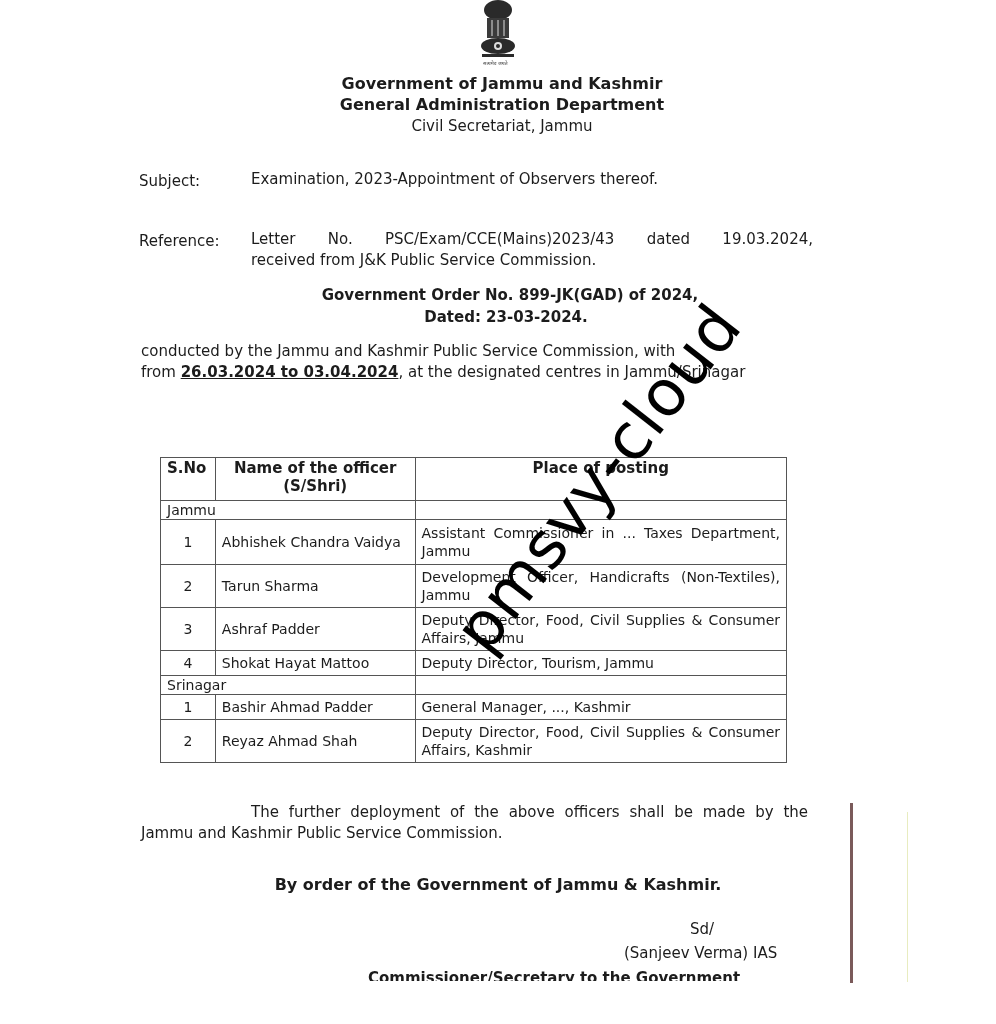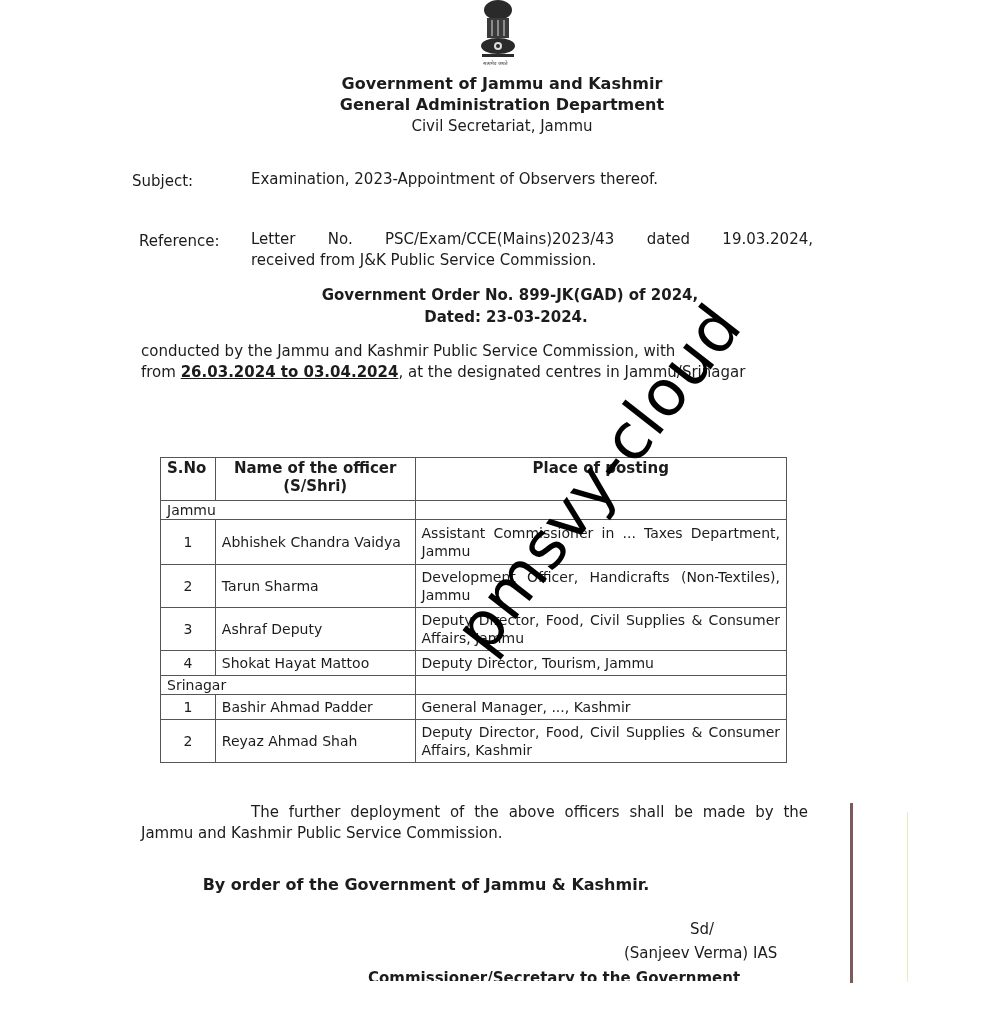--- a/index.html
+++ b/index.html
@@ -16,21 +16,21 @@
     position: absolute; left: 483px; top: 60px; font-size: 5px; color: #333;
   }
   .hdr { position: absolute; left: 0; width: 996px; text-align: center; }
   .hdr1 { top: 74px; font-size: 16px; font-weight: bold; left: 4px; }
   .hdr2 { top: 95px; font-size: 16px; font-weight: bold; left: 4px; }
   .hdr3 { top: 117px; font-size: 15px; left: 4px; }
 
   .label { position: absolute; font-size: 15px; }
   .para { position: absolute; font-size: 15px; line-height: 21px; text-align: justify; text-align-last: left; }
   .just-line { display: block; text-align: justify; text-align-last: justify; }
-  .subject-label { left: 132px; top: 172px; }
+  .subject-label { left: 139px; top: 172px; }
   .subject-text { left: 251px; top: 169px; width: 562px; }
   .ref-label { left: 139px; top: 232px; }
   .ref-text { left: 251px; top: 229px; width: 562px; }
 
   .order-title { position: absolute; left: 0; width: 996px; text-align: center; font-weight: bold; font-size: 15px; }
   .ot1 { top: 286px; left: 12px; }
   .ot2 { top: 308px; left: 8px; }
 
   .body-para { left: 141px; top: 341px; width: 650px; }
   .body-para .l { display: block; white-space: nowrap; }
@@ -50,21 +50,21 @@
   .name-cell { line-height: 18px; }
   .h-row th { height: 40px; }
   .r1 td { height: 42px; }
   .r2 td { height: 40px; }
   .r3 td { height: 40px; }
   .r4 td { height: 22px; }
   .r5 td { height: 22px; }
   .r6 td { height: 40px; }
 
   .closing { left: 141px; top: 802px; width: 667px; }
-  .by-order { position: absolute; left: 0; width: 852px; text-align: center; top: 875px; font-weight: bold; font-size: 16px; }
+  .by-order { position: absolute; left: 0; width: 996px; text-align: center; top: 875px; font-weight: bold; font-size: 16px; }
   .sign { position: absolute; font-size: 15px; }
   .sd { left: 690px; top: 920px; }
   .name-sign { left: 624px; top: 944px; }
   .desig { left: 368px; top: 968px; font-weight: bold; font-size: 15px; height: 13px; overflow: hidden; line-height: 20px; }
 
   .watermark {
     position: absolute; left: 440px; top: 620px;
     font-size: 64px; font-family: "DejaVu Sans", sans-serif; color: #000;
     transform: rotate(-52deg); transform-origin: left top;
     white-space: nowrap; letter-spacing: 1px;
@@ -131,21 +131,21 @@
     <td class="name-cell">Abhishek Chandra Vaidya</td>
     <td class="place-cell">Assistant Commissioner in ... Taxes Department, Jammu</td>
   </tr>
   <tr class="r2">
     <td class="c-sno">2</td>
     <td class="name-cell">Tarun Sharma</td>
     <td class="place-cell">Development Officer, Handicrafts (Non-Textiles), Jammu</td>
   </tr>
   <tr class="r3">
     <td class="c-sno">3</td>
-    <td class="name-cell">Ashraf Deputy</td>
+    <td class="name-cell">Ashraf Padder</td>
     <td class="place-cell">Deputy Director, Food, Civil Supplies &amp; Consumer Affairs, Jammu</td>
   </tr>
   <tr class="r4">
     <td class="c-sno">4</td>
     <td class="name-cell">Shokat Hayat Mattoo</td>
     <td class="place-cell">Deputy Director, Tourism, Jammu</td>
   </tr>
   <tr class="grp">
     <td colspan="2">Srinagar</td>
     <td></td>

